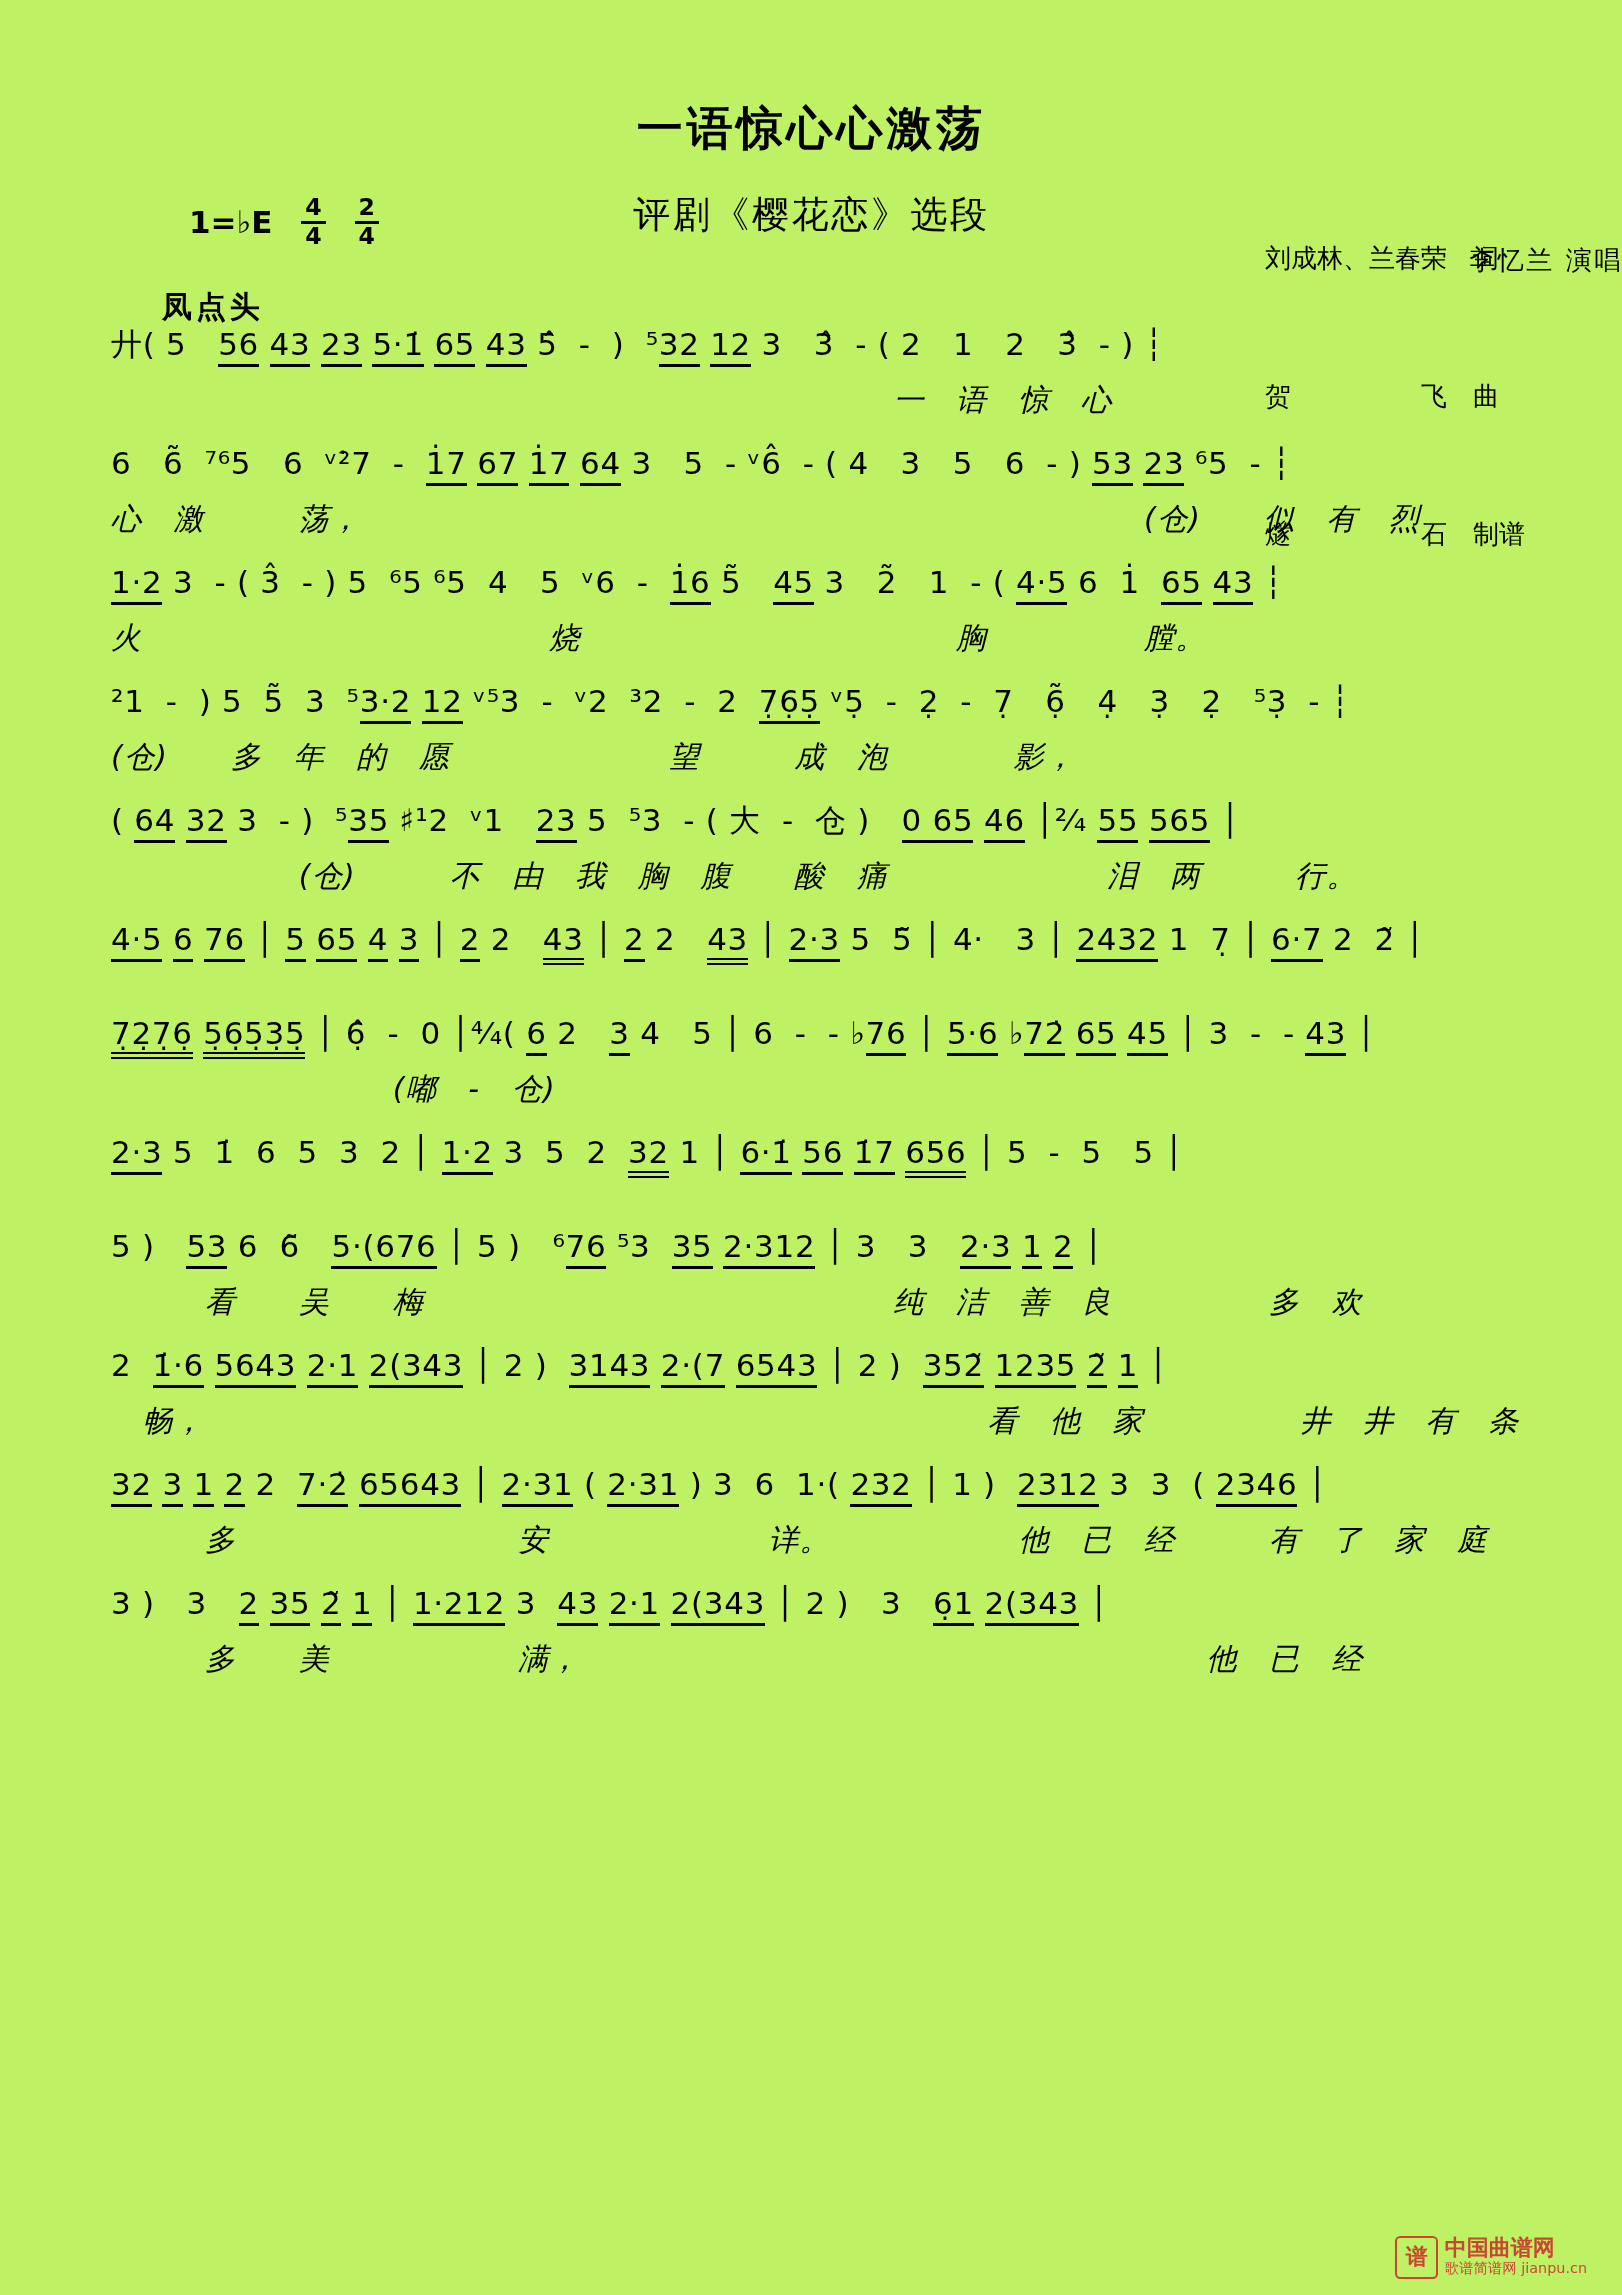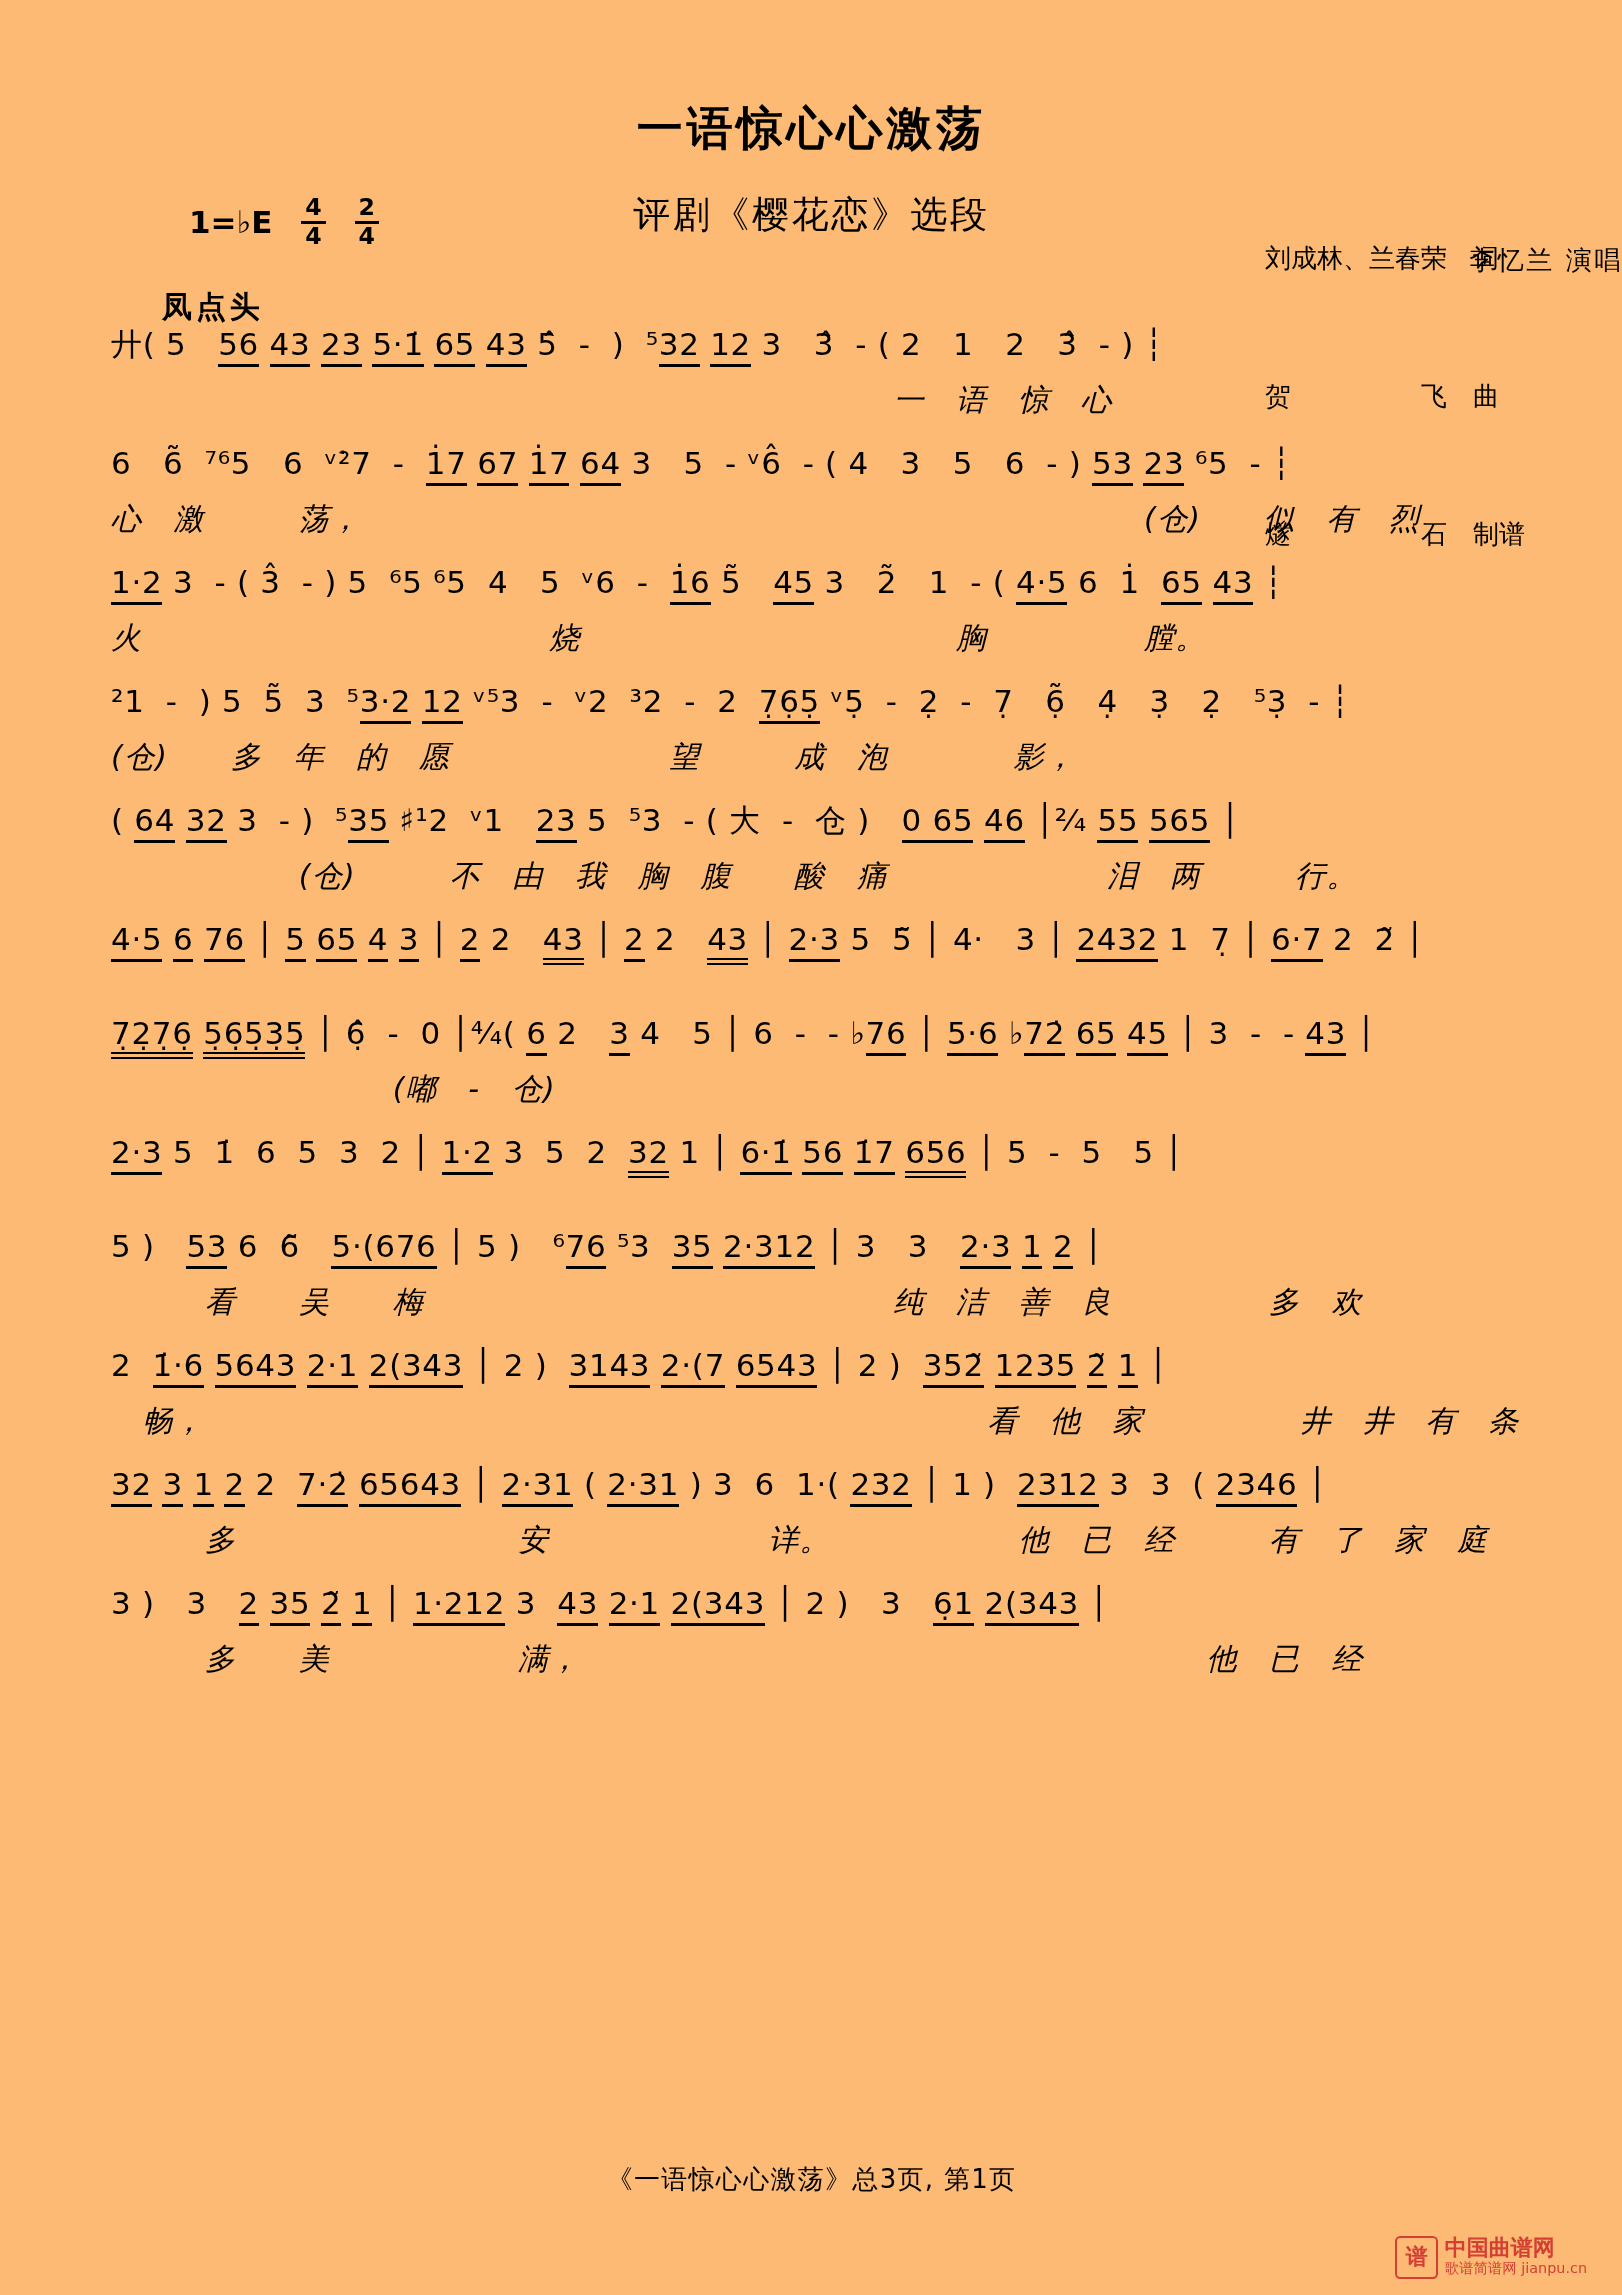--- a/index.html
+++ b/index.html
@@ -1,19 +1,19 @@
 <!DOCTYPE html>
 <html style="font-size:10.5px"><head>
 <meta charset="utf-8">
 <style>
   html,body{margin:0;padding:0;background:#888;}
   .page{
     position:relative;
     width:1623px;height:2295px;
-    background:#fdba74;
+    background:#bef264;
     font-family:"DejaVu Sans", sans-serif;
     color:#000;
     overflow:hidden;
   }
   
   .title{
     position:absolute;top:98px;left:0;width:100%;
     text-align:center;font-size:46px;font-weight:bold;letter-spacing:3.9px;
   }
   .subtitle{
@@ -160,21 +160,20 @@
       <div class="lyrics">　　　多　　　　　　　　　安　　　　　　　详。　　　　　　他　已　经　　　有　了　家　庭</div>
     </div>
 
     <div class="system">
       <div class="notes">3 )   3   <span class="u1">2</span> <span class="u1">35</span> <span class="u1">2̃</span> <span class="u1">1</span> │ <span class="u1">1·212</span> 3  <span class="u1">43</span> <span class="u1">2·1</span> <span class="u1">2(343</span> │ 2 )   3   <span class="u1">6̣1</span> <span class="u1">2(343</span> │</div>
       <div class="lyrics">　　　多　　美　　　　　　满，　　　　　　　　　　　　　　　　　　　　他　已　经</div>
     </div>
 
   </div>
 
-  <div class="footer">《一语惊心心激荡》总3页, 第1页</div>
 
   <div class="watermark">
     <div class="wm-box">谱</div>
     <div class="wm-text">
       <div class="wm-l1">中国曲谱网</div>
       <div class="wm-l2">歌谱简谱网 jianpu.cn</div>
     </div>
   </div>
 
 </div>

